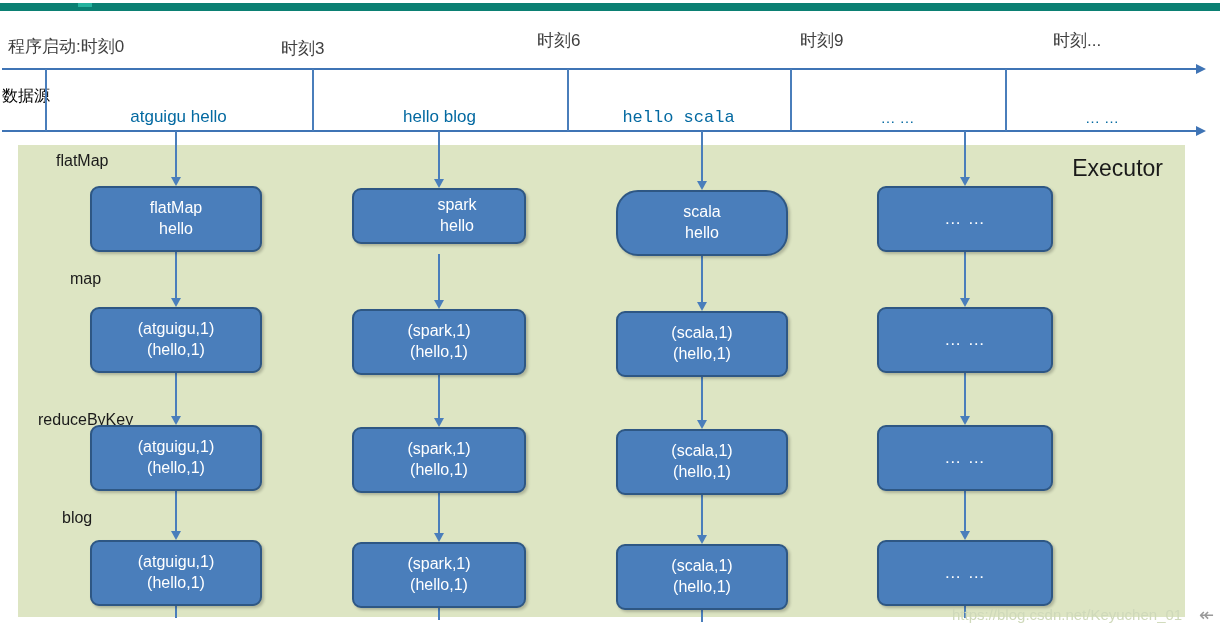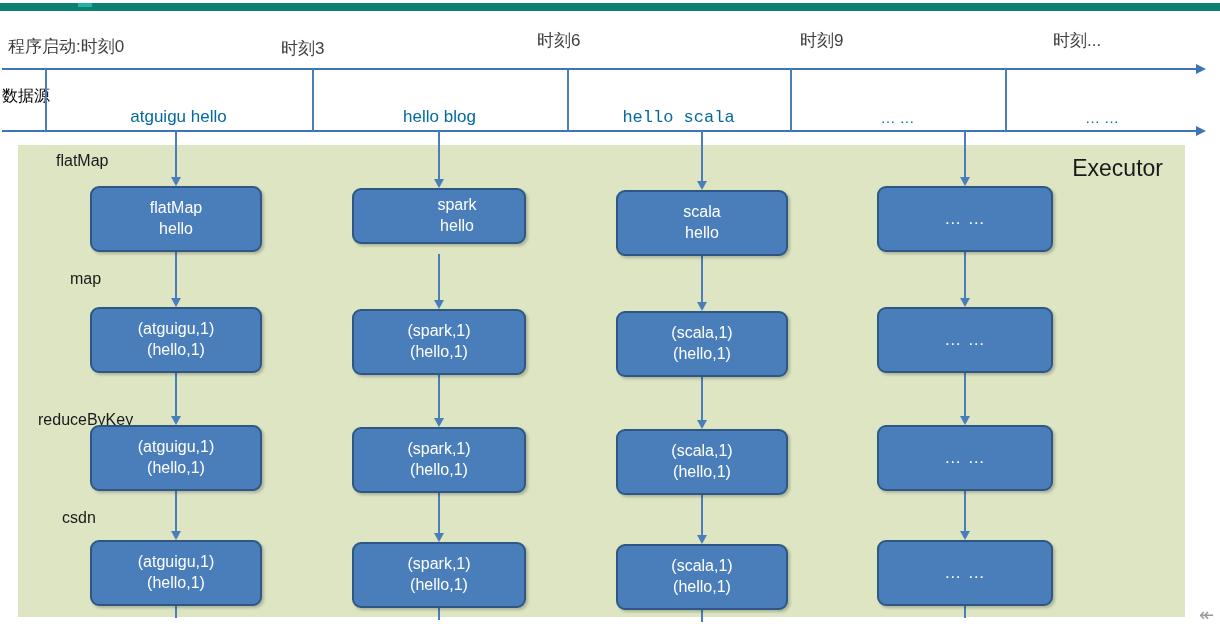--- a/index.html
+++ b/index.html
@@ -205,21 +205,21 @@
     </div>
 
   <div class="executor">
     <div class="executor-title">Executor</div>
   </div>
 
   <div id="stage-layer">
       <div class="stage-label" style="left: 56px; top: 153px;">flatMap</div>
       <div class="stage-label" style="left: 70px; top: 271px;">map</div>
       <div class="stage-label" style="left: 38px; top: 412px;">reduceByKey</div>
-      <div class="stage-label" style="left: 62px; top: 510px;">csdn</div>
+      <div class="stage-label" style="left: 62px; top: 510px;">blog</div>
     </div>
 
   <div id="arrow-layer">
       <div class="v-line" style="left: 175px; top: 131px; height: 47px;"></div>
       <div class="v-head" style="left: 171px; top: 177px;"></div>
       <div class="v-line" style="left: 438px; top: 131px; height: 49px;"></div>
       <div class="v-head" style="left: 434px; top: 179px;"></div>
       <div class="v-line" style="left: 701px; top: 131px; height: 51px;"></div>
       <div class="v-head" style="left: 697px; top: 181px;"></div>
       <div class="v-line" style="left: 964px; top: 131px; height: 47px;"></div>
@@ -256,21 +256,21 @@
 
   <div id="node-layer">
       <div class="node" style="left: 90px; top: 186px; width: 172px; height: 66px;">
         <div>flatMap</div>
         <div>hello</div>
       </div>
       <div class="node" style="left: 352px; top: 188px; width: 174px; height: 56px; padding-left: 36px;">
         <div>spark</div>
         <div>hello</div>
       </div>
-      <div class="node" style="left: 616px; top: 190px; width: 172px; height: 66px;">
+      <div class="node" style="left: 616px; top: 190px; width: 172px; height: 66px; border-radius: 22px;">
         <div>scala</div>
         <div>hello</div>
       </div>
       <div class="node" style="left: 877px; top: 186px; width: 176px; height: 66px;">
         <div class="dots-line">…  …</div>
       </div>
       <div class="node" style="left: 90px; top: 307px; width: 172px; height: 66px;">
         <div>(atguigu,1)</div>
         <div>(hello,1)</div>
       </div>
@@ -310,15 +310,16 @@
       </div>
       <div class="node" style="left: 616px; top: 544px; width: 172px; height: 66px;">
         <div>(scala,1)</div>
         <div>(hello,1)</div>
       </div>
       <div class="node" style="left: 877px; top: 540px; width: 176px; height: 66px;">
         <div class="dots-line">…  …</div>
       </div>
     </div>
 
+  <div class="watermark">https://blog.csdn.net/Keyuchen_01</div>
   <div class="watermark-arrow">↞</div>
 
 </div>
 
 </body></html>

